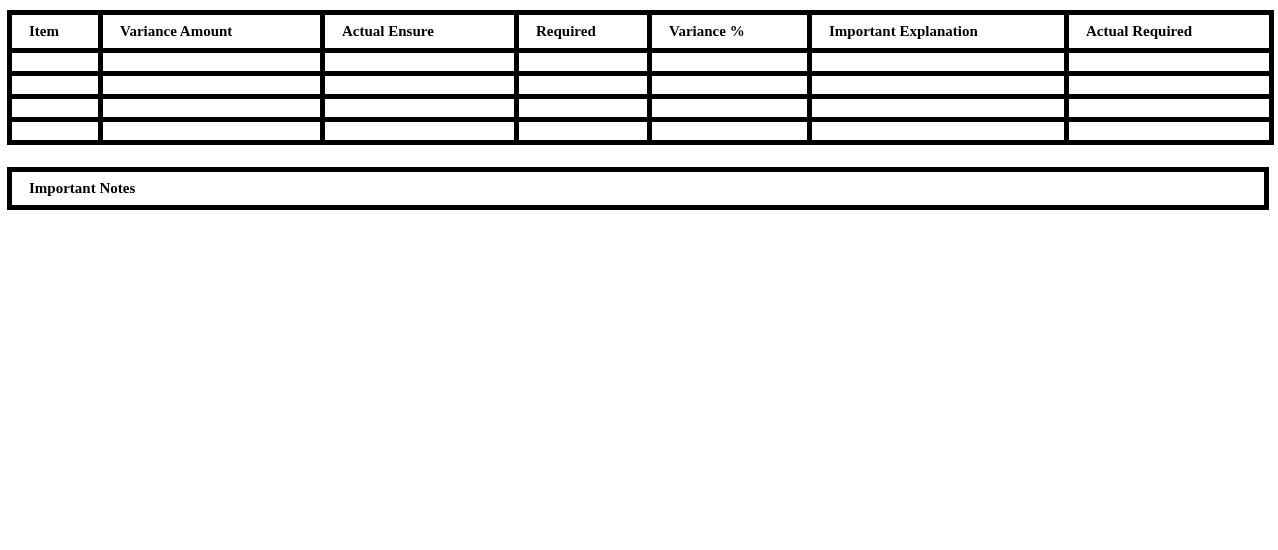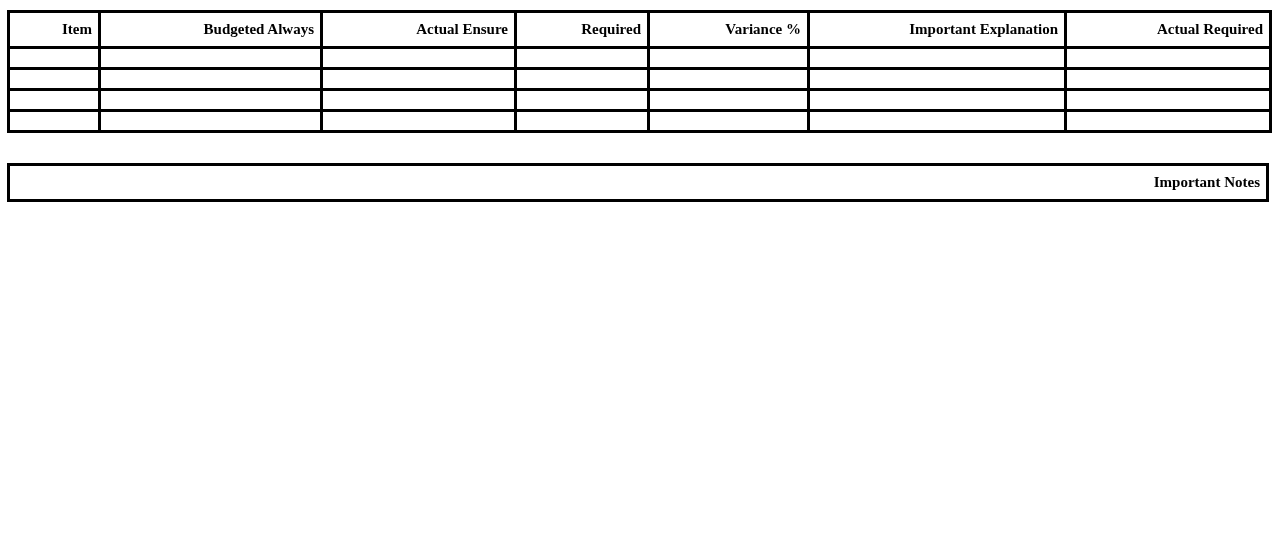--- a/index.html
+++ b/index.html
@@ -17,37 +17,37 @@
     background: #ffffff;
     overflow: hidden;
   }
   table.doc-table {
     border-collapse: collapse;
     table-layout: fixed;
     width: 1262px;
   }
   table.doc-table th,
   table.doc-table td {
-    border: 3px solid #000000;
+    border: 5px solid #000000;
     font-size: 15px;
-    text-align: right;
+    text-align: left;
     vertical-align: middle;
     padding: 0 6px 0 17px;
     overflow: hidden;
     white-space: nowrap;
   }
   .variance-table th {
     height: 33px;
     font-weight: bold;
   }
   .variance-table td {
     height: 18px;
   }
   .notes-table {
-    margin-top: 30px;
+    margin-top: 22px;
   }
   .notes-table .notes-title-cell {
     height: 33px;
     font-weight: bold;
     font-size: 15px;
   }
   .notes-table .note-cell {
     height: 36px;
     font-weight: normal;
   }
@@ -63,21 +63,21 @@
       <col style="width:222px">
       <col style="width:194px">
       <col style="width:133px">
       <col style="width:160px">
       <col style="width:257px">
       <col style="width:205px">
     </colgroup>
     <thead>
       <tr>
         <th>Item</th>
-        <th>Budgeted Always</th>
+        <th>Variance Amount</th>
         <th>Actual Ensure</th>
         <th>Required</th>
         <th>Variance %</th>
         <th>Important Explanation</th>
         <th>Actual Required</th>
       </tr>
     </thead>
     <tbody>
       <tr>
         <td></td>

